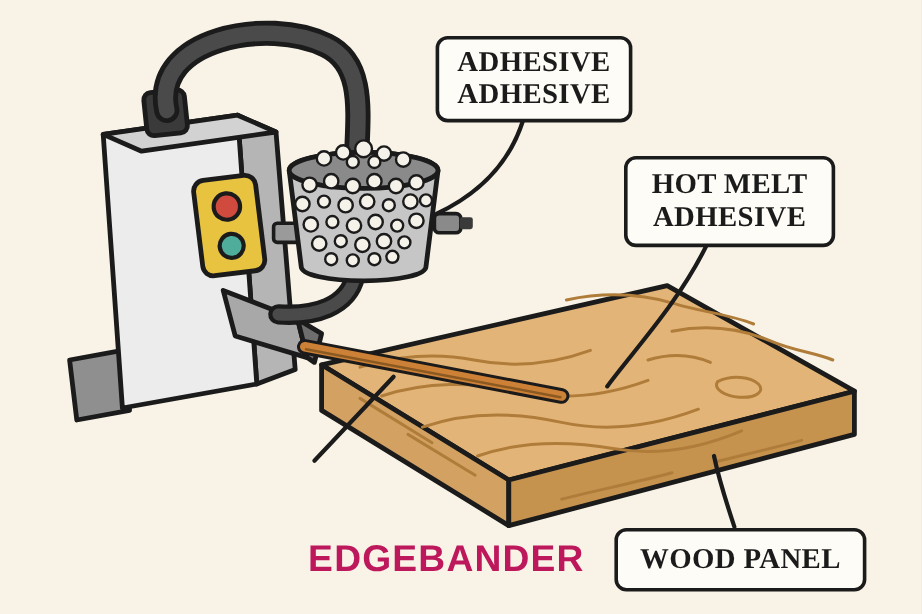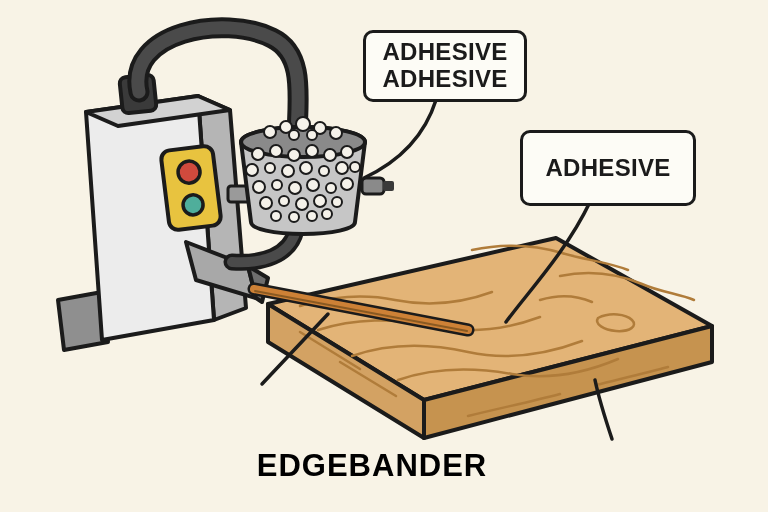--- a/index.html
+++ b/index.html
@@ -9,29 +9,29 @@
     font-family:"Liberation Sans", sans-serif;
   }
   .stage svg{position:absolute;left:0;top:0;}
   .callout{
     position:absolute;
     background:#fdfcf6;
     border:3px solid #1b1b1b;
     border-radius:10px;
     display:flex;flex-direction:column;align-items:center;justify-content:center;
     color:#1b1b1b;font-weight:700;text-align:center;
-    line-height:1.12;letter-spacing:.3px;font-size:24px;
+    line-height:1.12;letter-spacing:.3px;font-size:24px;font-family:Liberation Serif, serif;
   }
   #lbl-ap{left:363px;top:30px;width:158px;height:66px;}
   #lbl-hm{left:520px;top:130px;width:170px;height:70px;}
   #lbl-gl{left:93px;top:381px;width:172px;height:46px;}
   #lbl-wp{left:512px;top:440px;width:204px;height:47px;}
   .caption{
     position:absolute;left:248px;top:448px;width:248px;
-    text-align:center;font-size:31px;font-weight:700;color:#000000;
+    text-align:center;font-size:31px;font-weight:700;color:#be185d;
     letter-spacing:1px;
   }
 </style>
 </head>
 <body>
 
 <div class="stage">
 
   <svg width="768" height="512" viewBox="0 0 768 512">
 
@@ -150,20 +150,24 @@
       <path d="M612,439 C605,418 599,399 595,380"></path>
     </g>
   </svg>
 
   <div class="callout" id="lbl-ap">
     <span>ADHESIVE</span>
     <span>ADHESIVE</span>
   </div>
 
   <div class="callout" id="lbl-hm">
+    <span>HOT MELT</span>
     <span>ADHESIVE</span>
   </div>
 
 
+  <div class="callout" id="lbl-wp">
+    <span>WOOD PANEL</span>
+  </div>
 
   <div class="caption">EDGEBANDER</div>
 
 </div>
 
 </body></html>

